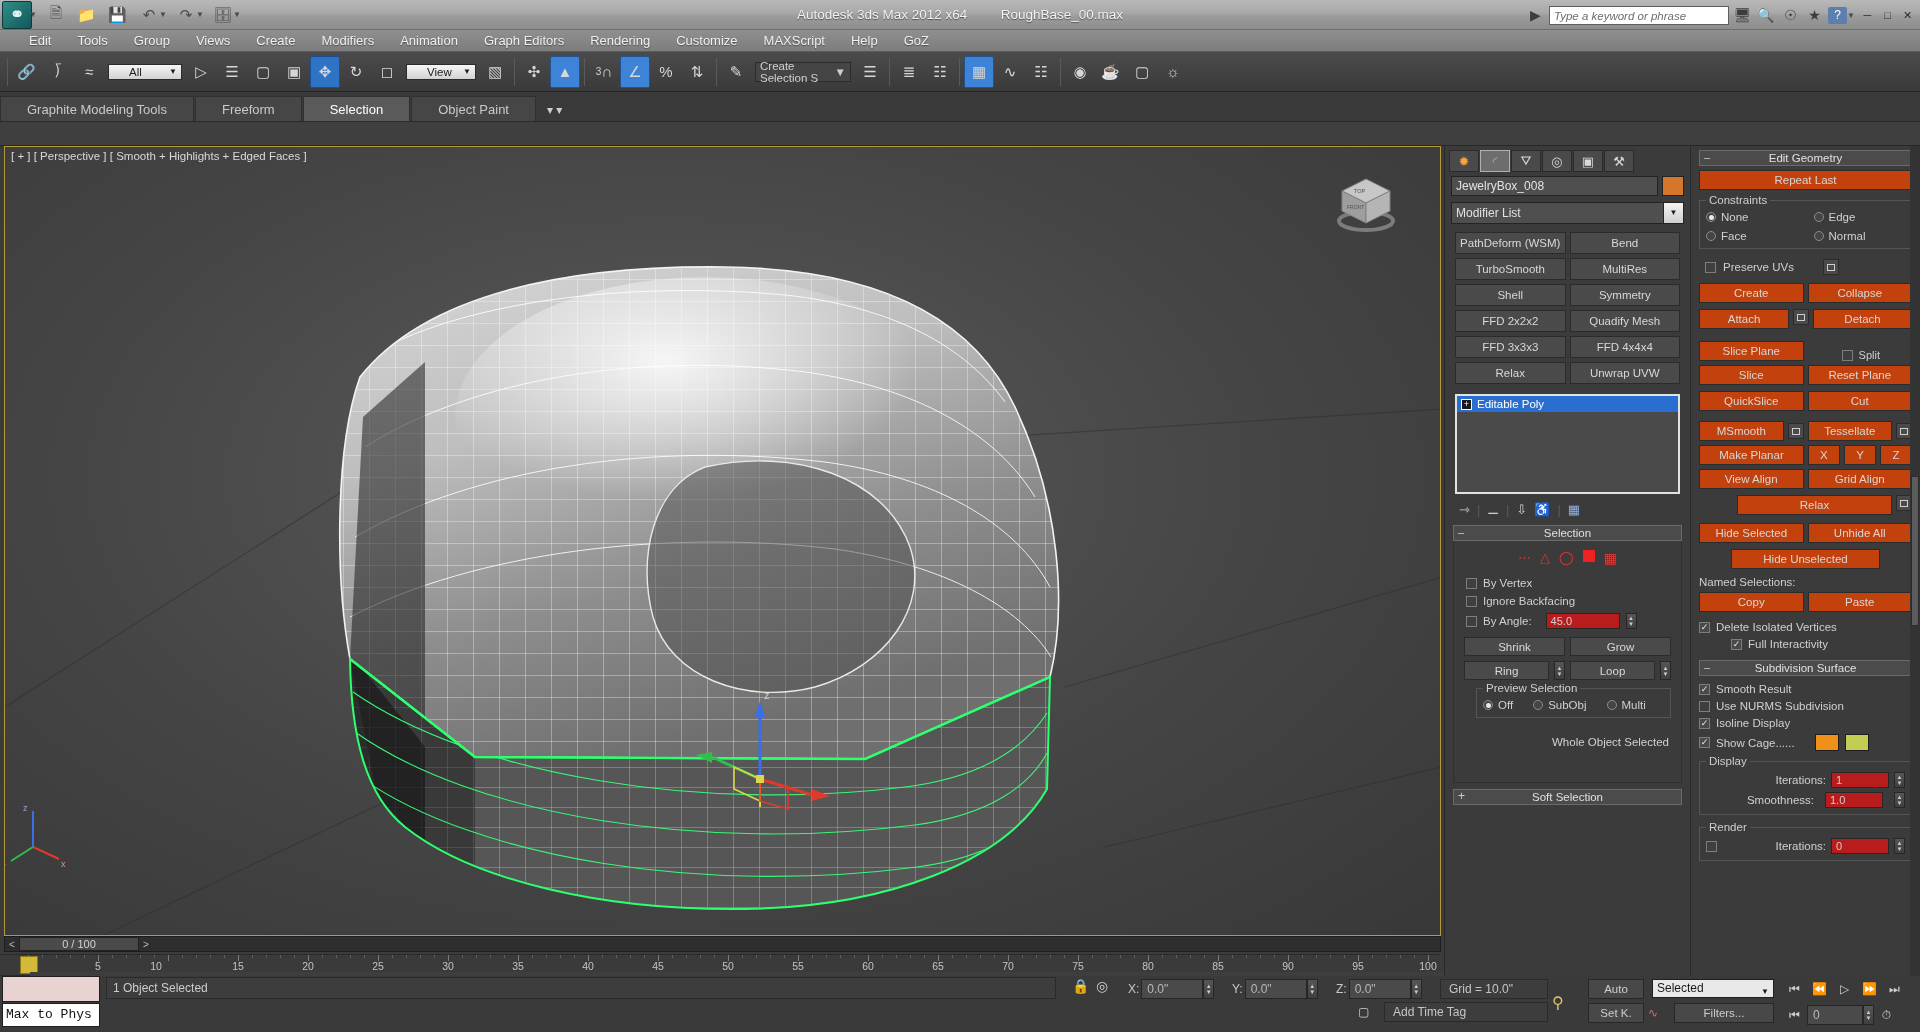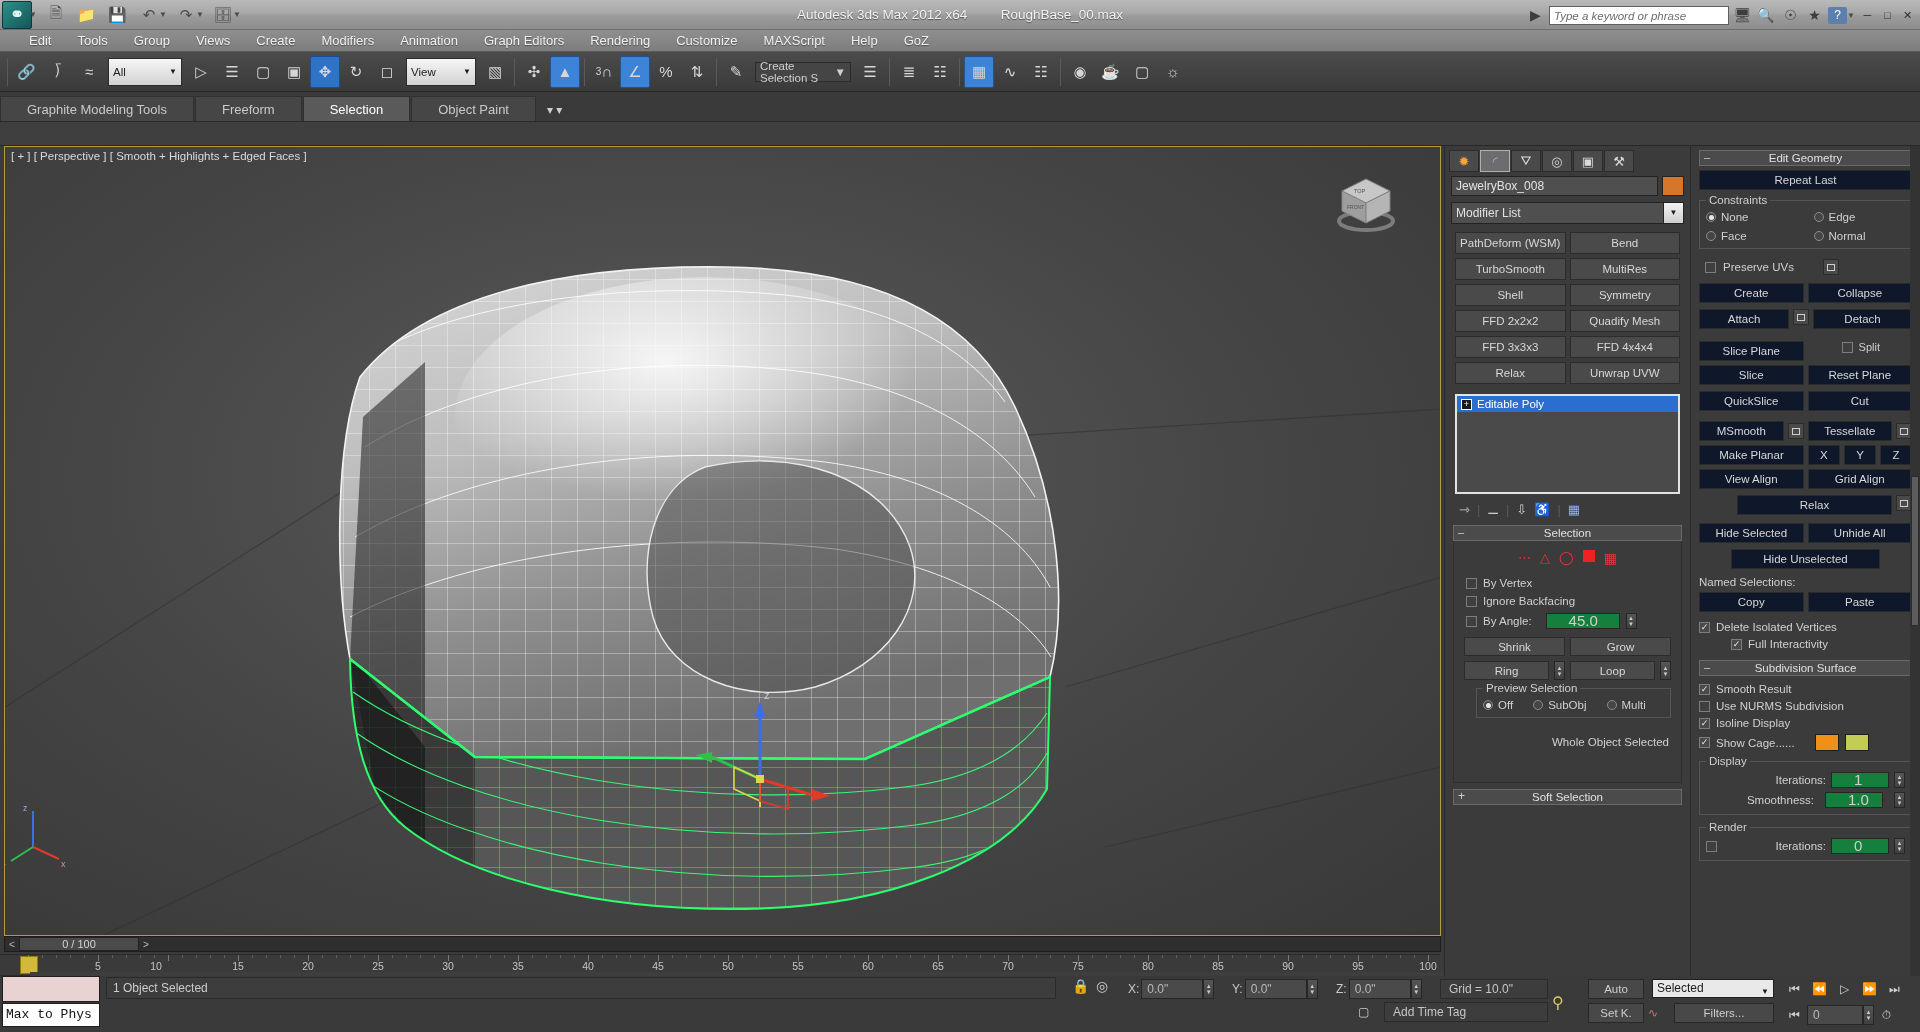--- a/index.html
+++ b/index.html
@@ -75,23 +75,23 @@
   }
   .tbtn {
     width:30px;height:32px; display:flex;align-items:center;justify-content:center;
     color:#d6d6d6; font-size:15px; border:1px solid transparent; border-radius:2px;
     position:relative;
   }
   .tbtn.on { background:#2f73c7; border:1px solid #1b4f93; }
   .tbtn.on2 { background:#3d84d8; border:1px solid #24538f; }
   .sep { width:1px;height:28px;background:#2b2b2b;border-right:1px solid #5a5a5a;margin:0 3px; }
   .combo {
-    height:28px; background:linear-gradient(180deg,#f6f6f6,#d2d2d2);
+    height:16px; background:linear-gradient(180deg,#f6f6f6,#d2d2d2);
     border:1px solid #2b2b2b; color:#1c1c1c; font-size:11.5px;
-    display:flex;align-items:center; padding:0 4px; position:relative;
+    display:flex;align-items:center; padding:0 20px; position:relative;
   }
   .combo .ar { position:absolute; right:4px; font-size:8px; }
   .combo-dark {
     height:20px; background:#454545; border:1px solid #2b2b2b; color:#cfcfcf;
     font-size:11.5px; display:flex;align-items:center;padding:0 4px; position:relative;
   }
 
   
   .ribbon {
     position:absolute; left:0; top:92px; width:1920px; height:30px;
@@ -211,22 +211,22 @@
     color:#e0e0e0; font-size:11.5px; text-align:center; line-height:14px; position:relative;
   }
   .rollout-hdr .mm { position:absolute; left:4px; top:-1px; font-size:11px; color:#cfcfcf; }
   .rollout-hdr .pp { position:absolute; left:4px; top:0px; font-size:12px; color:#cfcfcf; line-height:13px;}
   .rollout-body { margin:0 8px; border:1px solid #2f2f2f; border-top:none; background:#3b3b3b; padding:6px 6px 8px 6px; }
   .sub-icons { display:flex; gap:9px; justify-content:center; padding:3px 0 8px 0; }
   .chkrow { display:flex; align-items:center; gap:6px; padding:3px 0 3px 6px; font-size:11.5px; color:#d0d0d0;}
   .chk { width:11px;height:11px; background:#3f3f3f; border:1px solid #7d7d7d; display:flex;align-items:center;justify-content:center;
          font-size:9px; color:#e8e8e8; line-height:9px;}
   .chk.on { background:#4a4a4a; }
-  .numfield { height:16px; background:#15803d; border:1px solid #262626; color:#cfcfcf; font-size:15px;
-              line-height:14px; padding-left:22px; }
+  .numfield { height:16px; background:#b91c1c; border:1px solid #262626; color:#cfcfcf; font-size:11px;
+              line-height:14px; padding-left:4px; }
   .btn2 { height:19px; background:#4a4a4a; border:1px solid #2b2b2b; color:#d8d8d8; font-size:11.5px;
           display:flex;align-items:center;justify-content:center;}
   .grp {
     border:1px solid #555; margin:8px 4px 2px 16px; padding:10px 6px 6px 6px; position:relative;
   }
   .grp > .grp-title {
     position:absolute; top:-7px; left:6px; background:#3b3b3b; padding:0 3px;
     font-size:11.5px; color:#cfcfcf;
   }
   .radio { width:10px;height:10px;border-radius:50%; border:1px solid #8c8c8c; background:#454545;
@@ -234,21 +234,21 @@
   .radio.on::after { content:''; width:5px;height:5px;border-radius:50%; background:#e9e9e9; }
   .radrow { display:flex; align-items:center; gap:5px; font-size:11.5px; color:#d0d0d0; }
 
   
   .rightpanel {
     position:absolute; left:1690px; top:146px; width:230px; height:830px;
     background:#3b3b3b; border-left:1px solid #2a2a2a; overflow:hidden;
   }
   .rp-row { display:grid; grid-template-columns:1fr 1fr; gap:4px; padding:2px 8px; }
   .rp-btn {
-    height:20px; background:#0f172a; border:1px solid #2b2b2b; color:#d7d7d7; font-size:11.5px;
+    height:20px; background:#c2410c; border:1px solid #2b2b2b; color:#d7d7d7; font-size:11.5px;
     display:flex;align-items:center;justify-content:center;
   }
   .sqbtn { width:16px;height:16px; background:#4a4a4a;border:1px solid #2b2b2b;
            display:flex;align-items:center;justify-content:center; }
   .sqbtn i { display:block;width:8px;height:7px;border:1px solid #cfcfcf; }
   .scrollbar-v {
     position:absolute; right:0; top:146px; width:10px; height:830px; background:#333;
   }
   .scroll-thumb { position:absolute; right:1px; top:330px; width:8px; height:150px; background:#5c5c5c; border:1px solid #2b2b2b;}
   .swatch { width:24px;height:17px; border:1px solid #1e1e1e; }
@@ -887,21 +887,21 @@
       <div class="rp-btn">Collapse</div>
     </div>
     <div style="display:flex;gap:4px;padding:4px 8px">
       <div class="rp-btn" style="flex:1">Attach</div>
       <div class="sqbtn">
           <i></i>
         </div>
       <div class="rp-btn" style="flex:1.1">Detach</div>
     </div>
 
-    <div style="display:flex;gap:6px;padding:8px 8px 0 8px;align-items:flex-start">
+    <div style="display:flex;gap:6px;padding:8px 8px 0 8px;align-items:flex-end">
       <div class="rp-btn" style="flex:1">Slice Plane</div>
       <div style="flex:1;display:flex;align-items:center;gap:6px;justify-content:center">
         <span class="chk"></span>
         <span style="font-size:11px;color:#d0d0d0">Split</span>
       </div>
     </div>
     <div class="rp-row" style="padding-top:4px">
       <div class="rp-btn">Slice</div>
       <div class="rp-btn">Reset Plane</div>
     </div>

